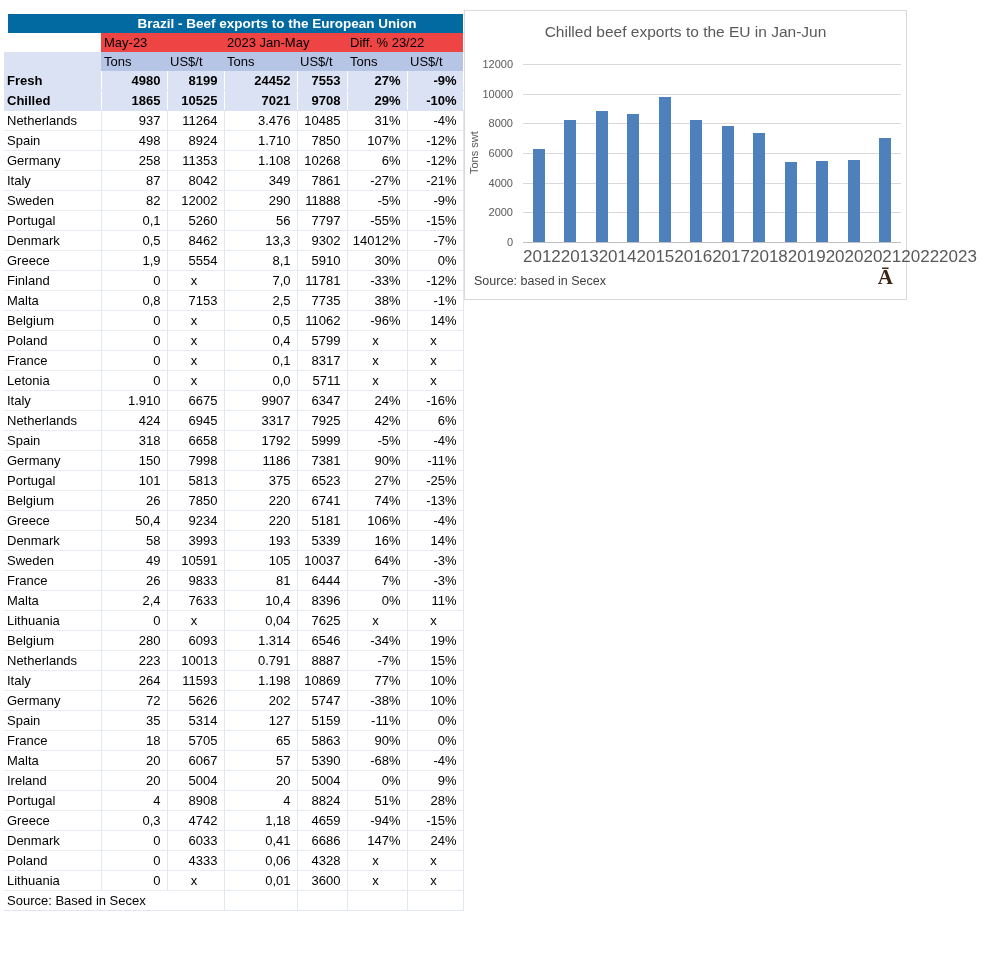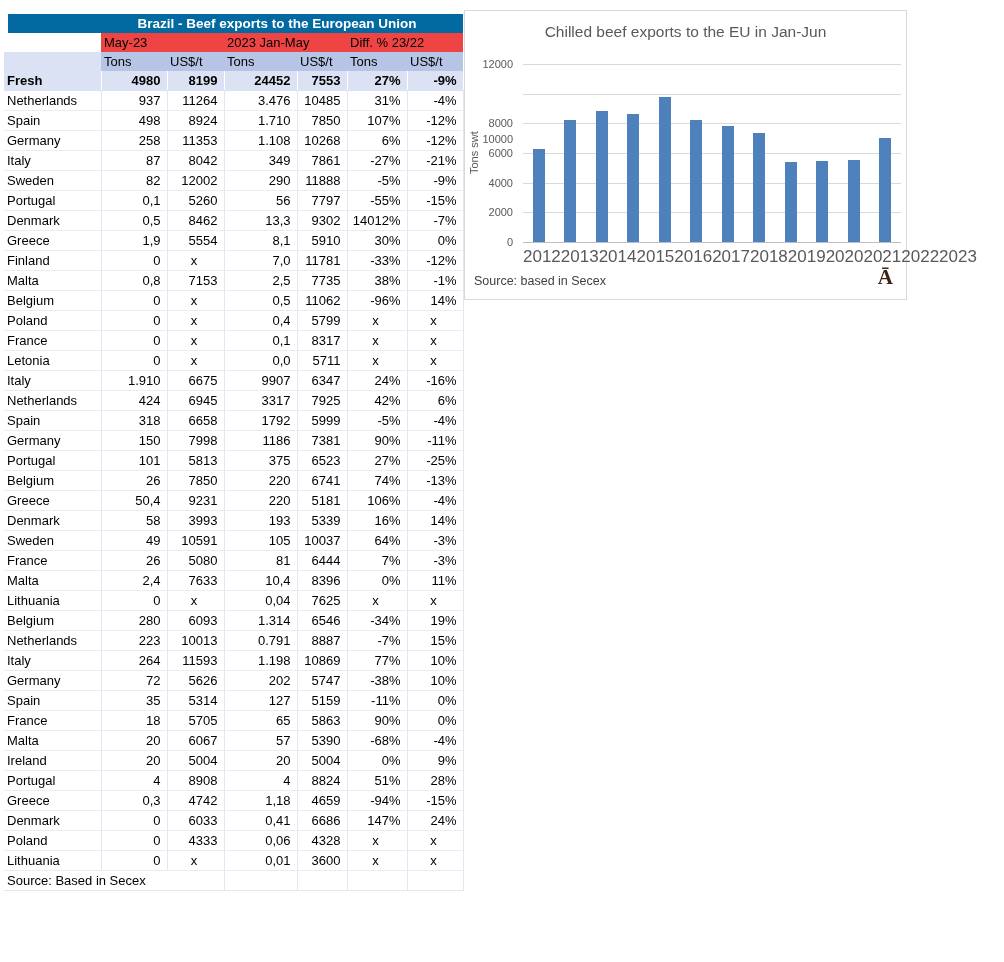--- a/index.html
+++ b/index.html
@@ -98,20 +98,29 @@
     <tbody>
         <tr class="section">
           <td class="lbl">Fresh</td>
           <td class="num">4980</td>
           <td class="num">8199</td>
           <td class="num">24452</td>
           <td class="num">7553</td>
           <td class="num">27%</td>
           <td class="num">-9%</td>
         </tr>
+        <tr class="section">
+          <td class="lbl">Chilled</td>
+          <td class="num">1865</td>
+          <td class="num">10525</td>
+          <td class="num">7021</td>
+          <td class="num">9708</td>
+          <td class="num">29%</td>
+          <td class="num">-10%</td>
+        </tr>
         <tr>
           <td class="lbl">Netherlands</td>
           <td class="num">937</td>
           <td class="num">11264</td>
           <td class="num">3.476</td>
           <td class="num">10485</td>
           <td class="num">31%</td>
           <td class="num">-4%</td>
         </tr>
         <tr>
@@ -281,21 +290,21 @@
           <td class="num">26</td>
           <td class="num">7850</td>
           <td class="num">220</td>
           <td class="num">6741</td>
           <td class="num">74%</td>
           <td class="num">-13%</td>
         </tr>
         <tr>
           <td class="lbl">Greece</td>
           <td class="num">50,4</td>
-          <td class="num">9231</td>
+          <td class="num">9234</td>
           <td class="num">220</td>
           <td class="num">5181</td>
           <td class="num">106%</td>
           <td class="num">-4%</td>
         </tr>
         <tr>
           <td class="lbl">Denmark</td>
           <td class="num">58</td>
           <td class="num">3993</td>
           <td class="num">193</td>
@@ -308,21 +317,21 @@
           <td class="num">49</td>
           <td class="num">10591</td>
           <td class="num">105</td>
           <td class="num">10037</td>
           <td class="num">64%</td>
           <td class="num">-3%</td>
         </tr>
         <tr>
           <td class="lbl">France</td>
           <td class="num">26</td>
-          <td class="num">5080</td>
+          <td class="num">9833</td>
           <td class="num">81</td>
           <td class="num">6444</td>
           <td class="num">7%</td>
           <td class="num">-3%</td>
         </tr>
         <tr>
           <td class="lbl">Malta</td>
           <td class="num">2,4</td>
           <td class="num">7633</td>
           <td class="num">10,4</td>
@@ -472,21 +481,21 @@
 
 <div class="chart-panel">
   <div class="chart-title">Chilled beef exports to the EU in Jan-Jun</div>
   <div class="ylab">Tons swt</div>
   <div class="yticks">
       <div class="ytick" style="top: 172px;">0</div>
       <div class="ytick" style="top: 142.333px;">2000</div>
       <div class="ytick" style="top: 112.667px;">4000</div>
       <div class="ytick" style="top: 83px;">6000</div>
       <div class="ytick" style="top: 53.3333px;">8000</div>
-      <div class="ytick" style="top: 23.6667px; margin-top: 45px;">10000</div>
+      <div class="ytick" style="top: 23.6667px;">10000</div>
       <div class="ytick" style="top: -6px;">12000</div>
     </div>
   <div class="plot">
       <div class="gridline zero" style="top: 178px;"></div>
       <div class="gridline" style="top: 148.333px;"></div>
       <div class="gridline" style="top: 118.667px;"></div>
       <div class="gridline" style="top: 89px;"></div>
       <div class="gridline" style="top: 59.3333px;"></div>
       <div class="gridline" style="top: 29.6667px;"></div>
       <div class="gridline" style="top: 0px;"></div>

